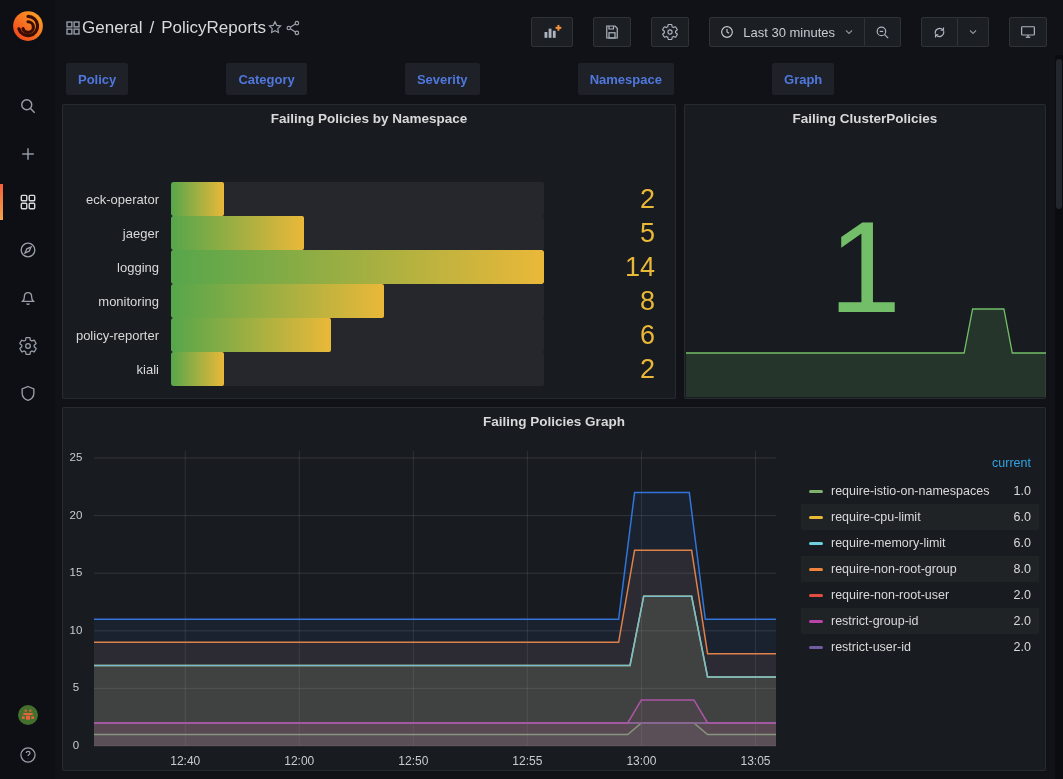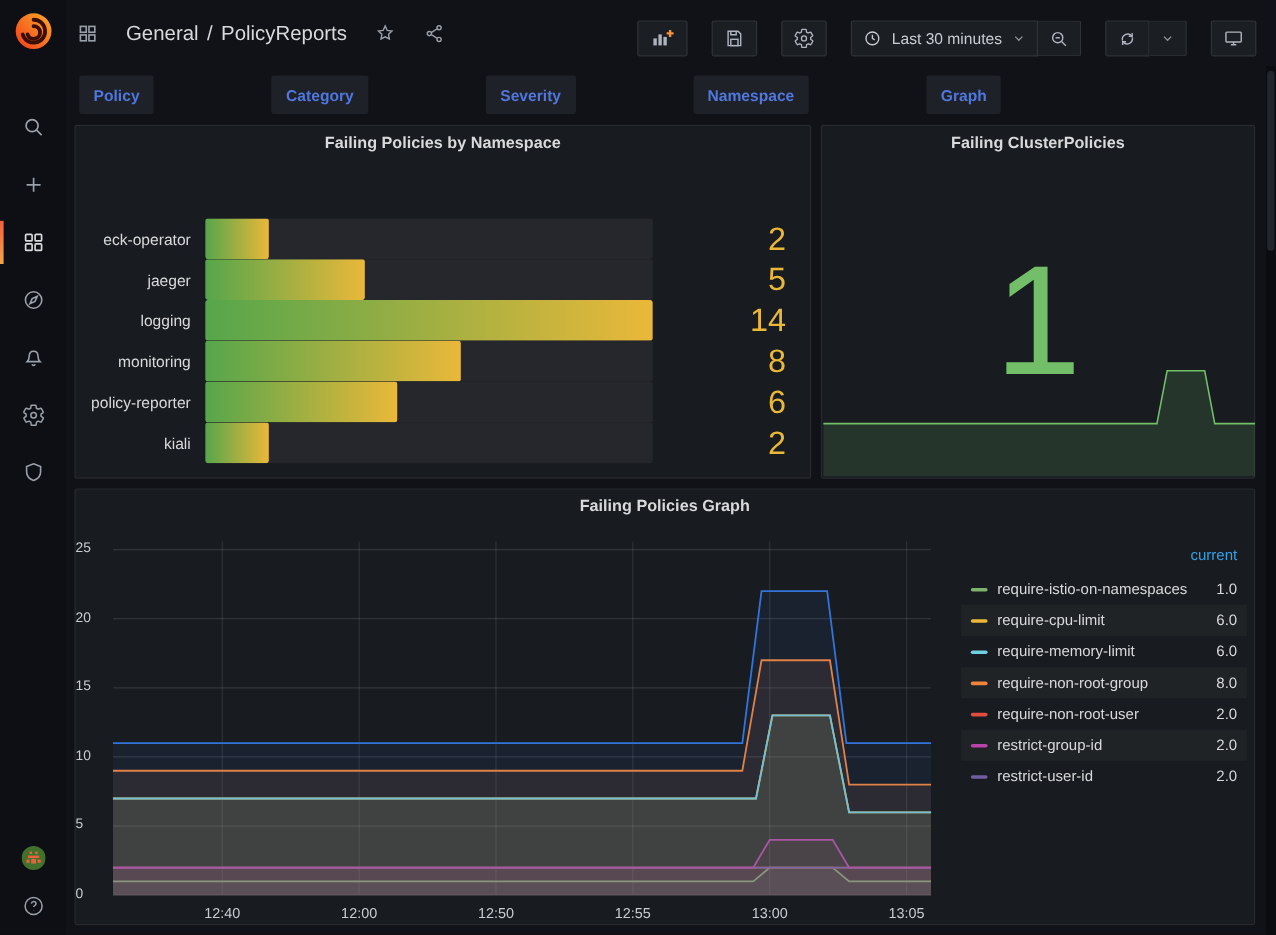--- a/index.html
+++ b/index.html
@@ -13,21 +13,21 @@
   .side-icons { position:absolute; left:0; top:96px; width:55px; display:flex; flex-direction:column; align-items:center; gap:28px; }
   .side-item { position:relative; width:55px; height:20px; display:flex; justify-content:center; align-items:center; color:#9aa0aa; cursor:pointer; }
   .side-item svg { width:20px; height:20px; }
   .side-item.active { color:#d8d9da; }
   .side-item.active::before { content:""; position:absolute; left:0; top:-8px; bottom:-8px; width:3px;
       background:linear-gradient(180deg,#f55f3c,#f2a54a); }
   .side-bottom { position:absolute; left:0; bottom:14px; width:55px; display:flex; flex-direction:column; align-items:center; gap:20px; }
 
   
   #topnav { position:absolute; left:55px; top:0; width:1008px; height:55px; }
-  .breadcrumb { position:absolute; left:9px; top:0; height:55px; display:flex; align-items:center; gap:23px; }
+  .breadcrumb { position:absolute; left:9px; top:0; height:55px; display:flex; align-items:center; gap:0; }
   .breadcrumb .bc-icon { color:#9aa0aa; display:flex; }
   .bc-text { font-size:17px; font-weight:500; color:#d8d9da; display:flex; gap:7px; }
   .bc-sep { color:#d8d9da; }
   .bc-action { color:#9aa0aa; display:flex; cursor:pointer; }
   .toolbar { position:absolute; right:16px; top:17px; display:flex; gap:20px; }
   .tb-btn { height:30px; background:#1b1e23; border:1px solid #2f3338; border-radius:2px;
             display:flex; align-items:center; justify-content:center; color:#aeb4bf; cursor:pointer; padding:0 9px; }
   .tb-group { display:flex; }
   .tb-group .tb-btn { border-radius:0; }
   .tb-group .tb-btn:first-child { border-radius:2px 0 0 2px; }
@@ -60,21 +60,21 @@
   .bg-value { flex:1; text-align:right; padding-right:12px; font-size:27px; font-weight:500; color:#eab839; line-height:34px; }
 
   
   .stat-value { position:absolute; left:0; right:0; top:72px; height:180px; display:flex; align-items:center; justify-content:center;
                 font-size:130px; font-weight:500; color:#73bf69; line-height:1; }
   #stat-spark { position:absolute; left:1px; right:1px; bottom:1px; height:92px; width:360px; display:block; }
 
   
   #graph-svg { position:absolute; left:31px; top:43px; cursor:crosshair; }
   #y-labels { position:absolute; left:0; top:43px; width:26px; height:296px; }
-  .y-lab { position:absolute; right:0; width:26px; text-align:left; font-size:11.5px; color:#c7ccd3; }
+  .y-lab { position:absolute; right:0; width:26px; text-align:center; font-size:11.5px; color:#c7ccd3; }
   #x-labels { position:absolute; left:31px; top:346px; width:682px; height:16px; }
   .x-lab { position:absolute; width:50px; text-align:center; font-size:12px; color:#c7ccd3; }
 
   
   #legend { position:absolute; left:738px; top:44px; width:238px; }
   .legend-header { height:22px; line-height:22px; text-align:right; padding-right:8px; color:#33a2e5; font-size:12.5px; cursor:pointer; margin-bottom:4px; }
   .legend-row { height:26px; display:flex; align-items:center; padding:0 8px; cursor:pointer; }
   #legend-rows .legend-row:nth-child(2n) { background:rgba(255,255,255,0.035); }
   .swatch { width:14px; height:3px; border-radius:2px; margin-right:8px; flex:none; }
   .legend-name { flex:1; font-size:12.5px; color:#d8d9da; white-space:nowrap; }

